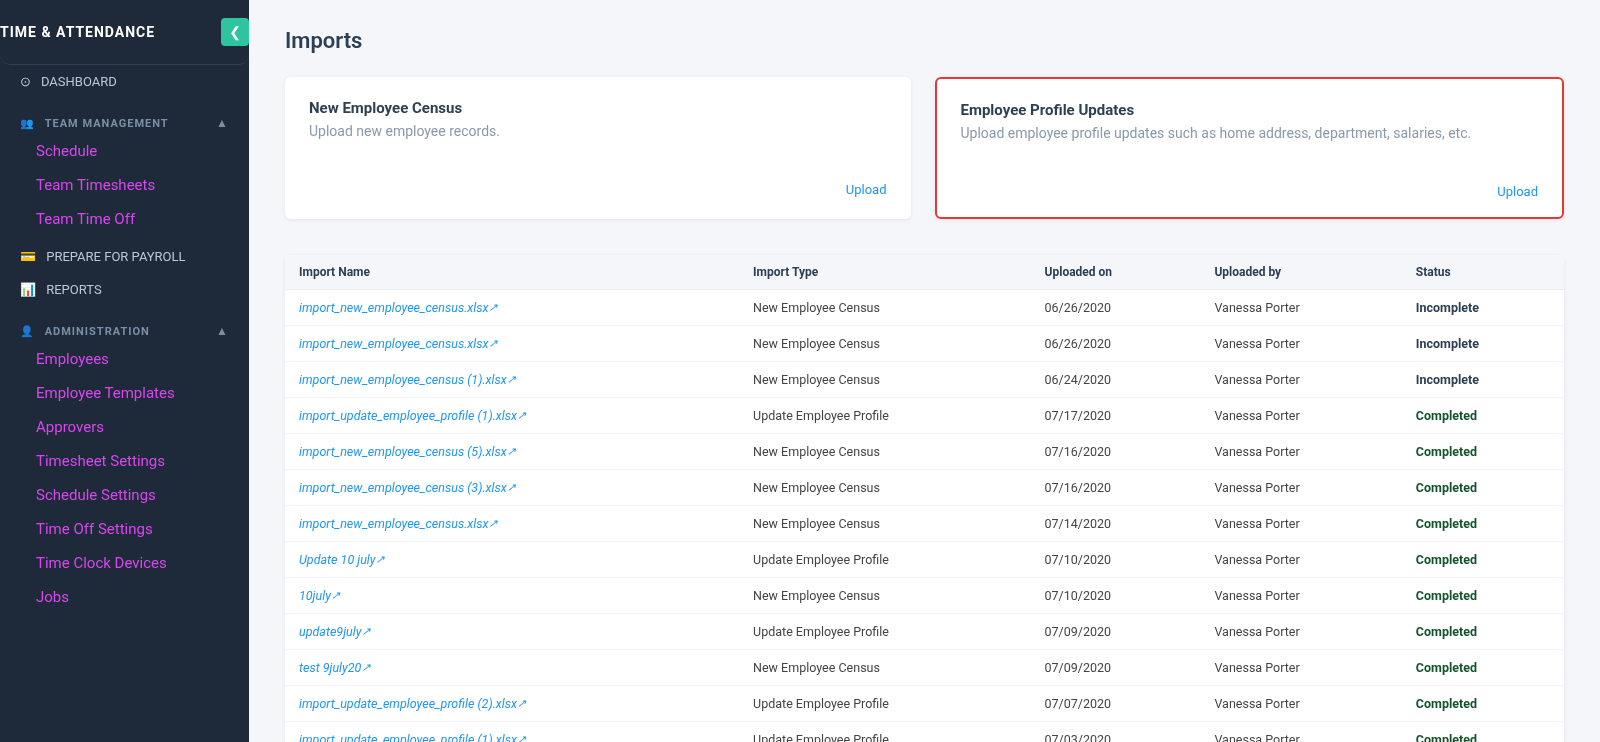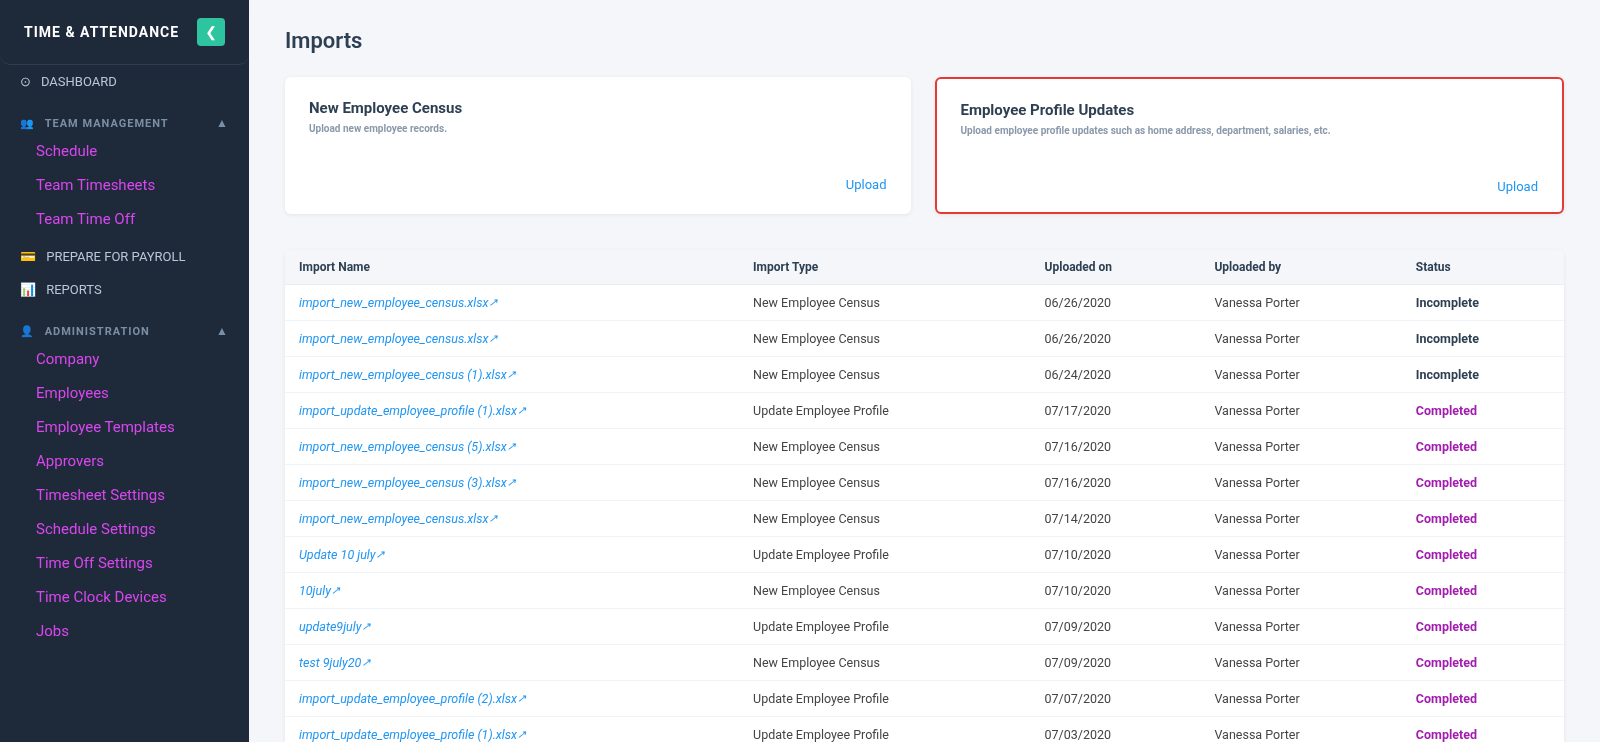--- a/index.html
+++ b/index.html
@@ -11,21 +11,21 @@
       min-width: 249px;
       background: #1e2a3a;
       color: #fff;
       display: flex;
       flex-direction: column;
       height: 742px;
       overflow-y: auto;
     }
     .sidebar-header {
       background: #1e2a3a;
-      padding: 18px 24px;
+      padding: 18px 0;
       display: flex;
       align-items: center;
       justify-content: space-between;
       border-bottom: 1px solid #2d3f52;
       border-radius: 10px;
     }
     .sidebar-header-title {
       font-size: 14px;
       font-weight: 700;
       letter-spacing: 1px;
@@ -107,24 +107,23 @@
     .import-card.highlighted {
       border: 2px solid #e53935;
     }
     .import-card h3 {
       font-size: 15px;
       font-weight: 700;
       color: #2d3f52;
       margin-bottom: 6px;
     }
     .import-card p {
-      font-size: 10px;
+      font-size: 14px;
       color: #8a99aa;
       margin-bottom: 16px;
-      font-weight: bold;
     }
     .upload-link {
       color: #2196f3;
       font-size: 13px;
       cursor: pointer;
       text-align: right;
       display: block;
       margin-top: 43px;
     }
 
@@ -164,21 +163,21 @@
       cursor: pointer;
       display: flex;
       align-items: center;
       font-style: italic;
     }
     .ext-icon {
       font-size: 11px;
       color: #2196f3;
     }
     .status-completed {
-      color: #a21caf;
+      color: #14532d;
       font-weight: 700;
       margin-top: 31px;
     }
     .status-incomplete {
       color: #2d3f52;
       font-weight: 700;
     }
   </style>
 </head>
 <body>
@@ -218,21 +217,20 @@
   </div>
 
   <div class="sidebar-section">
     <div class="sidebar-section-label">
       <span style="display:flex;align-items:center;gap:10px;">
         <span>👤</span>
         <span>ADMINISTRATION</span>
       </span>
       <span class="chevron">▲</span>
     </div>
-    <div class="sidebar-sub-item">Company</div>
     <div class="sidebar-sub-item">Employees</div>
     <div class="sidebar-sub-item">Employee Templates</div>
     <div class="sidebar-sub-item">Approvers</div>
     <div class="sidebar-sub-item">Timesheet Settings</div>
     <div class="sidebar-sub-item">Schedule Settings</div>
     <div class="sidebar-sub-item">Time Off Settings</div>
     <div class="sidebar-sub-item">Time Clock Devices</div>
     <div class="sidebar-sub-item">Jobs</div>
   </div>
 </div>

